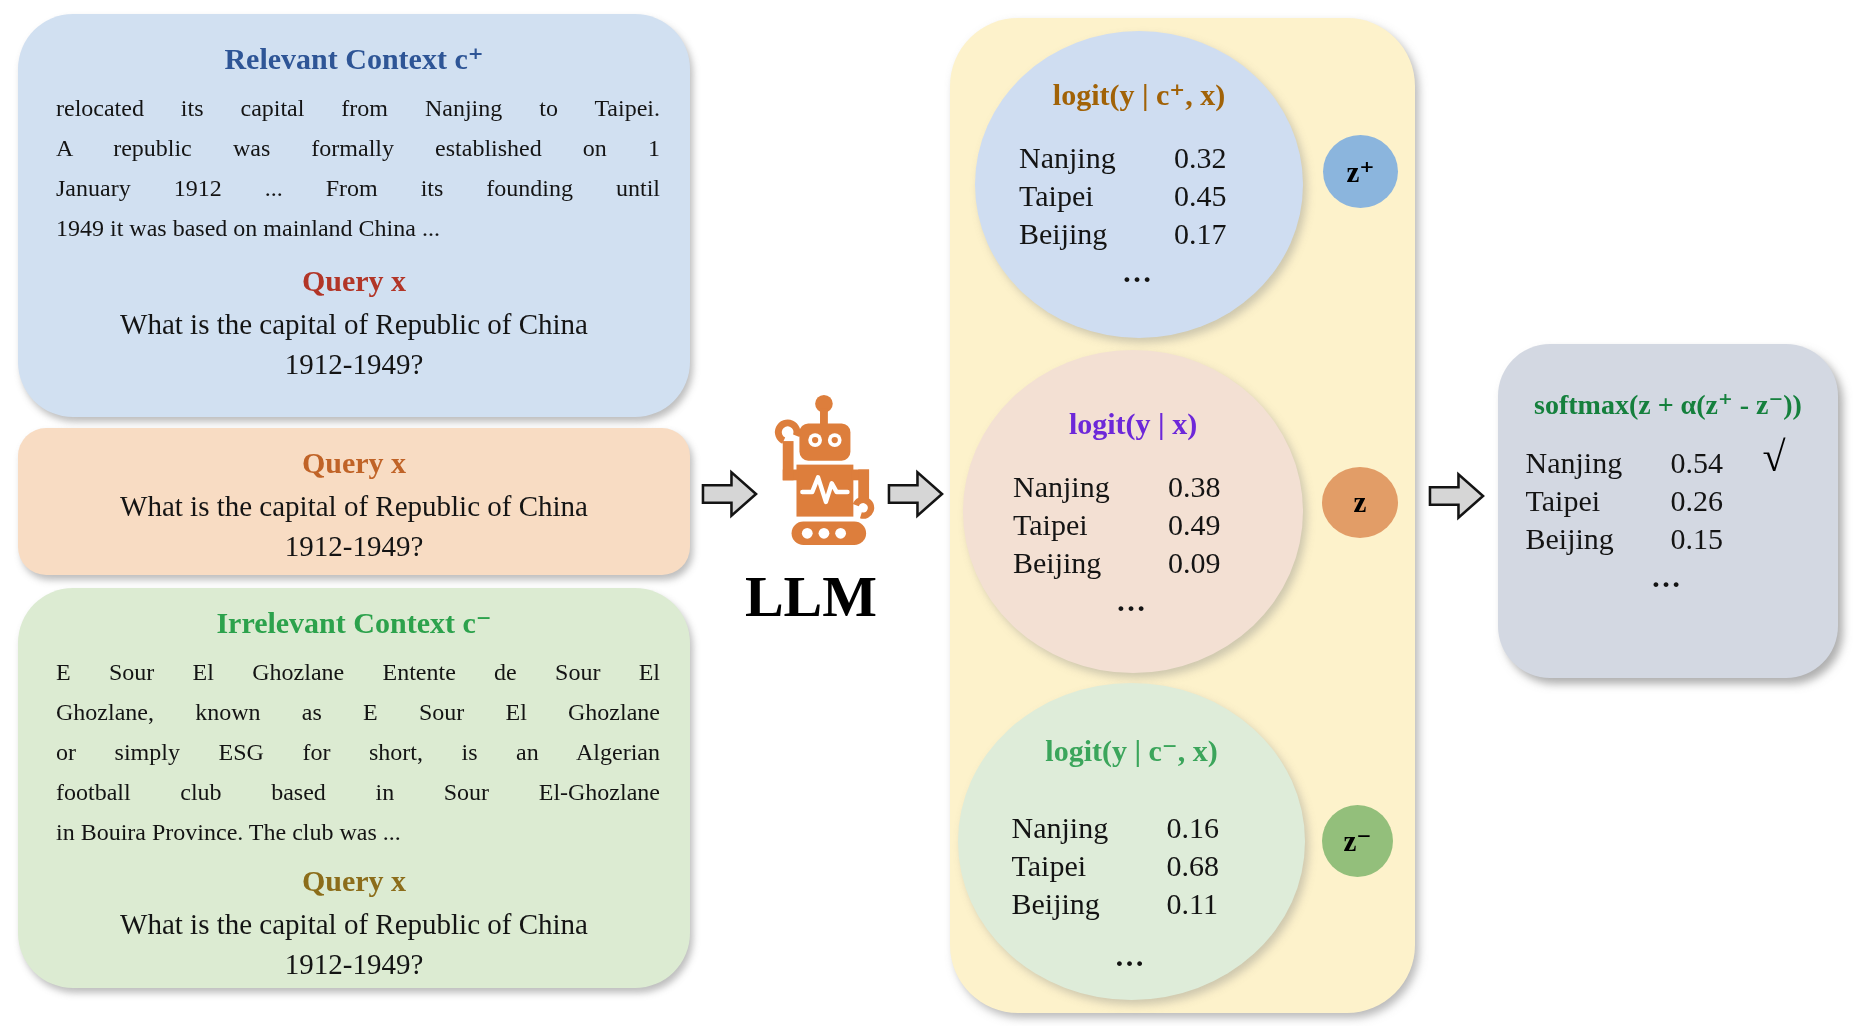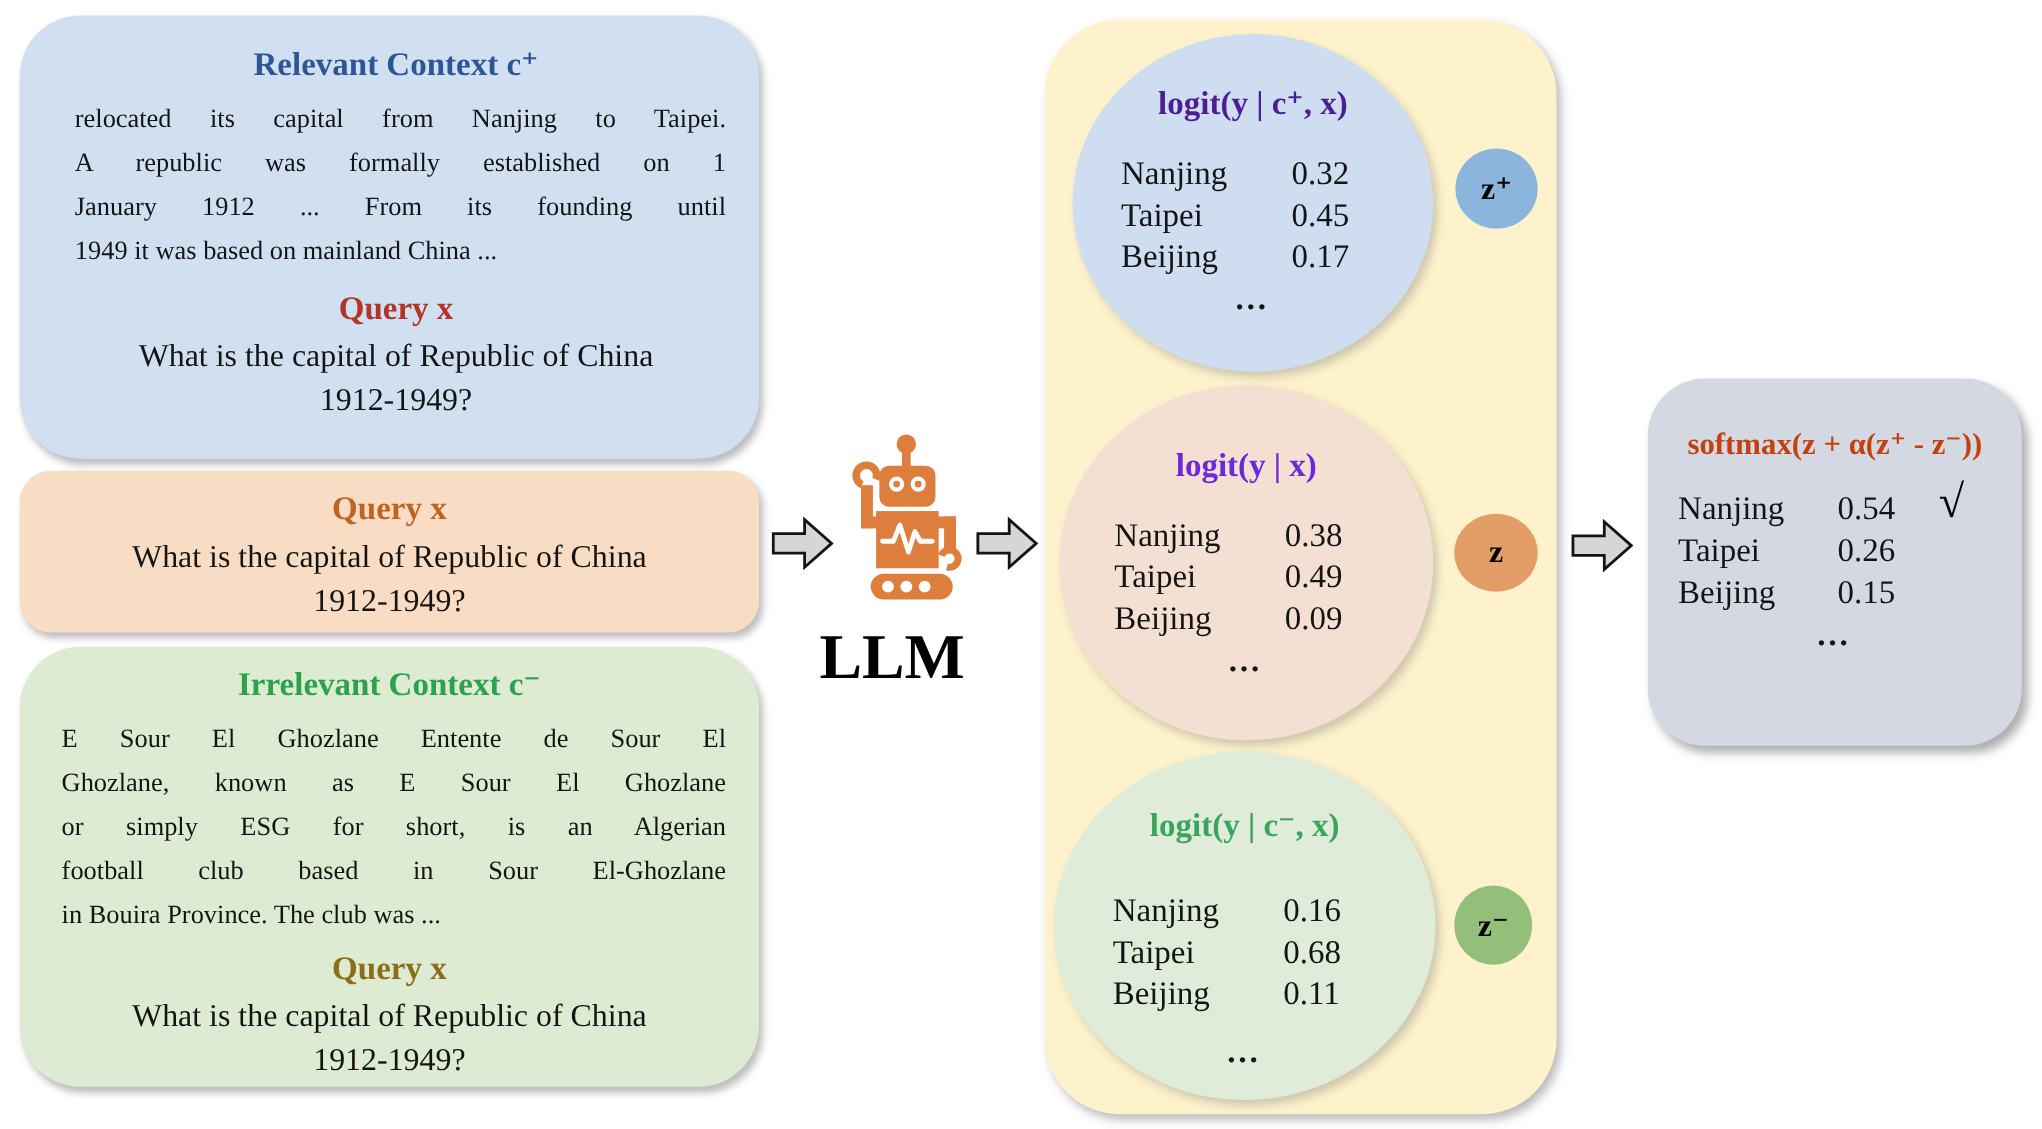--- a/index.html
+++ b/index.html
@@ -3,21 +3,21 @@
 <meta charset="utf-8">
 <style>
   html,body { margin:0; padding:0; background:#ffffff; }
   .stage {
     position:relative; width:1856px; height:1026px; background:#ffffff;
     font-family:"Liberation Serif","DejaVu Serif",serif; color:#141414; overflow:hidden;
   }
   
   .ctx-box { position:absolute; left:18px; width:672px; box-sizing:border-box;
              box-shadow:3px 5px 7px rgba(110,110,110,0.45); }
-  #box-relevant  { top:14px;  height:403px; background:#d1e0f1; border-radius:55px;padding-left:12px; }
+  #box-relevant  { top:14px;  height:403px; background:#d1e0f1; border-radius:55px; }
   #box-query     { top:428px; height:147px; background:#f8dcc3; border-radius:28px; }
   #box-irrelevant{ top:588px; height:400px; background:#dcebd2; border-radius:55px; }
 
   .box-title, .query-label { text-align:center; font-weight:bold; font-size:30px; line-height:38px; }
   #box-relevant  .box-title   { margin-top:26px; color:#2e5596; }
   #box-relevant  .query-label { margin-top:14px; color:#b23527; }
   #box-query     .query-label { margin-top:16px; color:#c06327; }
   #box-irrelevant .box-title  { margin-top:16px; color:#2ca24c; }
   #box-irrelevant .query-label{ margin-top:10px; color:#8c6d1a; }
 
@@ -44,41 +44,41 @@
                   box-shadow:4px 5px 9px rgba(120,120,120,0.5); }
 
   .logit-circle { position:absolute; border-radius:50%;
                   display:flex; flex-direction:column; align-items:center;
                   box-shadow:4px 5px 8px rgba(120,120,120,0.35); }
   #circle-pos { left:975px; top:31px;  width:328px; height:307px; background:#cfddf1; }
   #circle-mid { left:963px; top:350px; width:340px; height:323px; background:#f3e0d3; }
   #circle-neg { left:958px; top:683px; width:347px; height:317px; background:#deecd9;gap:14px; }
 
   .logit-label { font-weight:bold; font-size:30px; line-height:36px; }
-  #circle-pos .logit-label { margin-top:46px; color:#4c1d95; }
+  #circle-pos .logit-label { margin-top:46px; color:#a16207; }
   #circle-mid .logit-label { margin-top:56px; color:#6d28d9; }
   #circle-neg .logit-label { margin-top:50px; color:#3ba55b; }
 
   .logit-rows { margin-top:26px; }
   .logit-row { display:grid; grid-template-columns:155px 85px; font-size:30px; line-height:38px; }
   .dots { font-size:30px; font-weight:bold; letter-spacing:4px; line-height:34px; margin-top:2px; }
 
   .z-badge { position:absolute; border-radius:50%; display:flex; align-items:center;
              justify-content:center; font-weight:bold; font-size:29px; color:#000; }
   #badge-pos { left:1323px; top:135px; width:75px; height:73px; background:#8bb5dd; }
   #badge-mid { left:1322px; top:467px; width:76px; height:71px; background:#e29d67; }
   #badge-neg { left:1322px; top:805px; width:71px; height:72px; background:#93bf7b; }
 
   
   #output-box { position:absolute; left:1498px; top:344px; width:340px; height:334px;
                 background:#d3d8e2; border-radius:52px;
                 box-shadow:5px 6px 9px rgba(110,110,110,0.55);
                 display:flex; flex-direction:column; align-items:center; }
   #output-box .out-title { margin-top:44px; font-weight:bold; font-size:28px; line-height:34px;
-                           color:#c2410c; text-align:center; }
+                           color:#15803d; text-align:center; }
   .out-rows { margin-top:22px; }
   .out-row { display:grid; grid-template-columns:145px 92px 48px; font-size:30px; line-height:38px; }
   .out-row .mark { font-size:42px; line-height:30px; position:relative; top:-2px; color:#000; }
 </style>
 </head>
 <body>
 
 <div class="stage">
 
   <section class="ctx-box" id="box-relevant">

